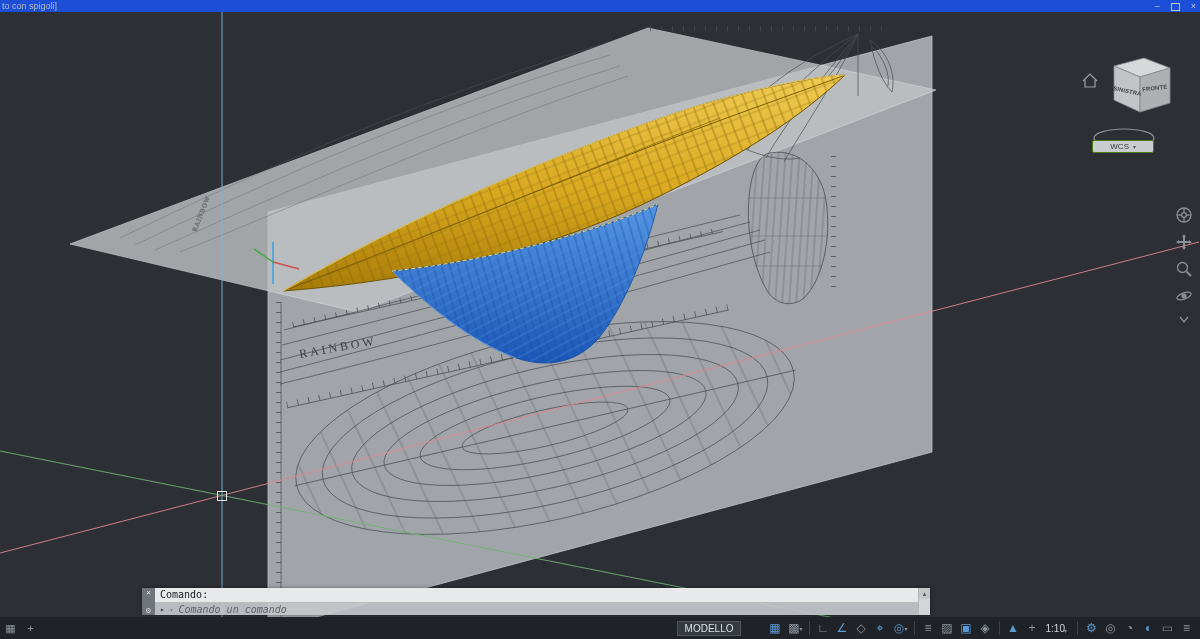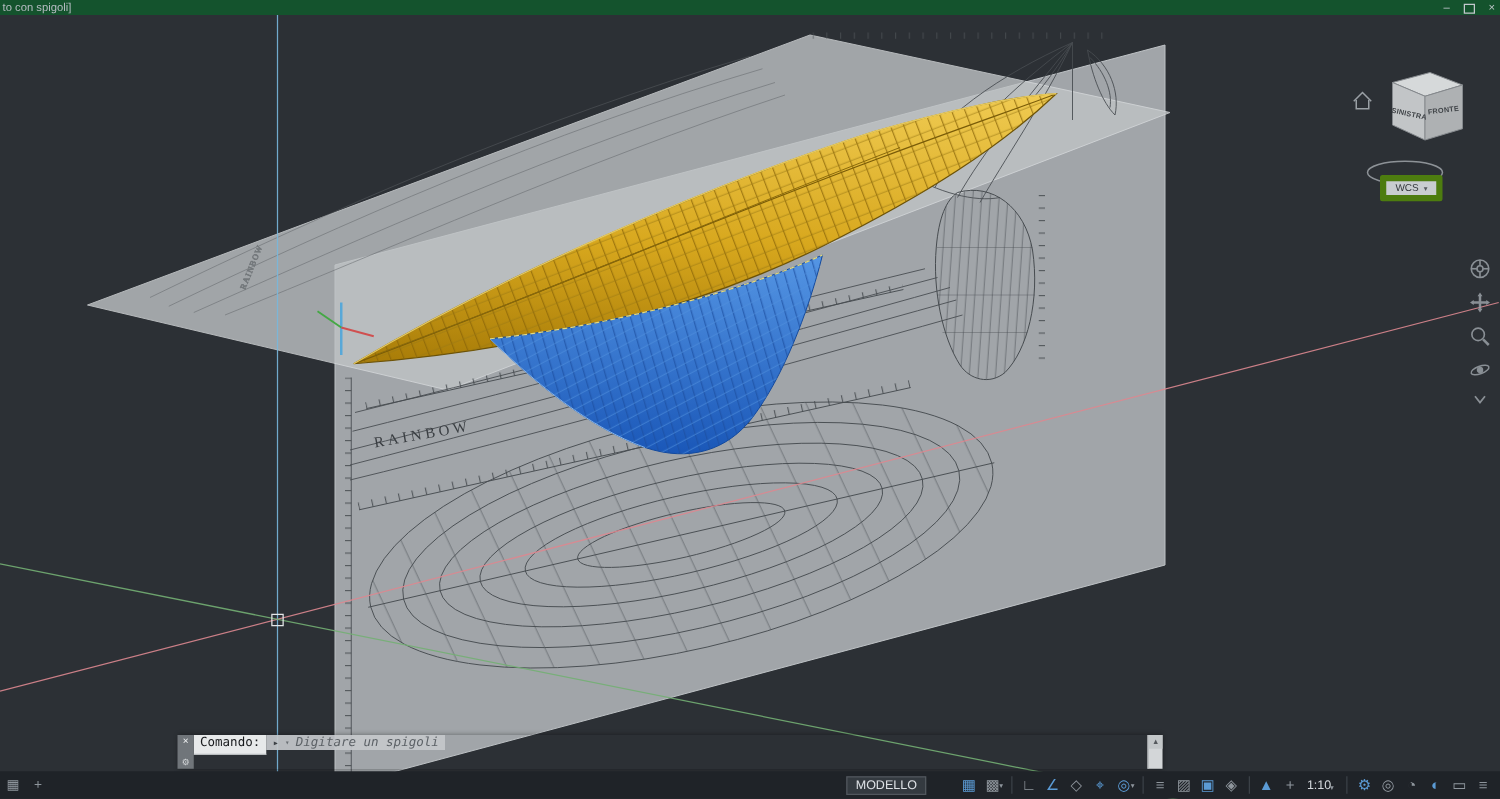--- a/index.html
+++ b/index.html
@@ -1,47 +1,47 @@
 <!DOCTYPE html>
 <html><head>
 <meta charset="utf-8">
 <style>
   html,body{margin:0;padding:0;}
   body{width:1200px;height:639px;position:relative;overflow:hidden;background:#26292d;
        font-family:"Liberation Sans",sans-serif;-webkit-font-smoothing:antialiased;}
 
   
-  .titlebar{position:absolute;top:0;left:0;right:0;height:12px;background:#14532d;z-index:40;
+  .titlebar{position:absolute;top:0;left:0;right:0;height:12px;background:#1d4ed8;z-index:40;
             color:#b6bcc2;font-size:9px;line-height:12px;}
   .titlebar .title-text{position:absolute;left:2px;top:0;}
   .win-controls{position:absolute;right:4px;top:0;display:flex;gap:11px;align-items:center;color:#c3c8cd;}
   .win-controls span{font-size:9px;line-height:12px;cursor:default;}
   .restore-box{width:7px;height:6px;border:1px solid #c3c8cd;display:inline-block;margin-top:2px;}
 
   
   #scene{position:absolute;top:0;left:0;}
 
   
   .viewcube{position:absolute;right:16px;top:48px;width:104px;height:112px;z-index:35;}
-  .wcs-chip{position:absolute;right:46px;top:140px;z-index:35;background:#c9cdd0;border:5px solid #4d7c0f;
-            border-radius:2px;color:#33373b;font-size:8px;padding:1px 7px;display:flex;gap:4px;align-items:center;}
+  .wcs-chip{position:absolute;right:46px;top:140px;z-index:35;background:#c9cdd0;border:1px solid #4d7c0f;
+            border-radius:2px;color:#33373b;font-size:8px;padding:1px 17px;display:flex;gap:4px;align-items:center;}
   .wcs-chip .caret{font-size:6px;color:#55595d;}
 
   
   .navbar{position:absolute;right:3px;top:206px;width:26px;z-index:35;display:flex;flex-direction:column;
           gap:9px;align-items:center;}
   .navbar svg{display:block;opacity:.85;}
 
   
   .cmdwin{position:absolute;left:142px;top:588px;width:788px;height:27px;z-index:30;display:flex;
           box-shadow:0 0 4px rgba(0,0,0,.4);}
   .cmd-grip{width:13px;background:#70757a;position:relative;flex:none;}
   .cmd-grip .grip-close{position:absolute;top:0;left:0;right:0;text-align:center;color:#f2f4f5;font-size:8px;line-height:10px;}
   .cmd-grip .grip-gear{position:absolute;bottom:0;left:0;right:0;text-align:center;color:#d8dbdd;font-size:7px;line-height:9px;}
-  .cmd-body{flex:1;display:flex;min-width:0;}
+  .cmd-body{flex:1;display:flex;flex-direction:column;min-width:0;}
   .cmd-history{height:14px;background:#e7e9ea;color:#17191c;font:10px "DejaVu Sans Mono",monospace;
                padding:1px 5px 0;border-bottom:1px solid #b9bdbf;}
   .cmd-prompt{height:12px;background:rgba(196,200,203,.92);color:#5c6166;
               font:italic 10px "DejaVu Sans Mono",monospace;padding:0 5px;display:flex;align-items:center;gap:5px;}
   .cmd-prompt .cmd-ico{font-style:normal;color:#3c4146;font-size:8px;}
   .cmd-prompt .caret{font-style:normal;font-size:6px;color:#6a6f74;}
   .cmd-scroll{width:11px;background:#d3d6d8;position:relative;flex:none;border-left:1px solid #b4b8ba;}
   .cmd-scroll .up{position:absolute;top:0;left:0;right:0;height:11px;background:#c3c7c9;color:#55595d;
                   font-size:7px;text-align:center;line-height:11px;}
 
@@ -268,21 +268,21 @@
 <div class="cmdwin">
   <div class="cmd-grip">
     <div class="grip-close">×</div>
     <div class="grip-gear">⚙</div>
   </div>
   <div class="cmd-body">
     <div class="cmd-history">Comando:</div>
     <div class="cmd-prompt">
       <span class="cmd-ico">▸</span>
       <span class="caret">▾</span>
-      <span>Digitare un spigoli</span>
+      <span>Comando un comando</span>
     </div>
   </div>
   <div class="cmd-scroll">
     <div class="up">▴</div>
   </div>
 </div>
 
 <div class="statusbar">
   <div class="sb-left">
     <span class="sbi small gray">▦</span>

